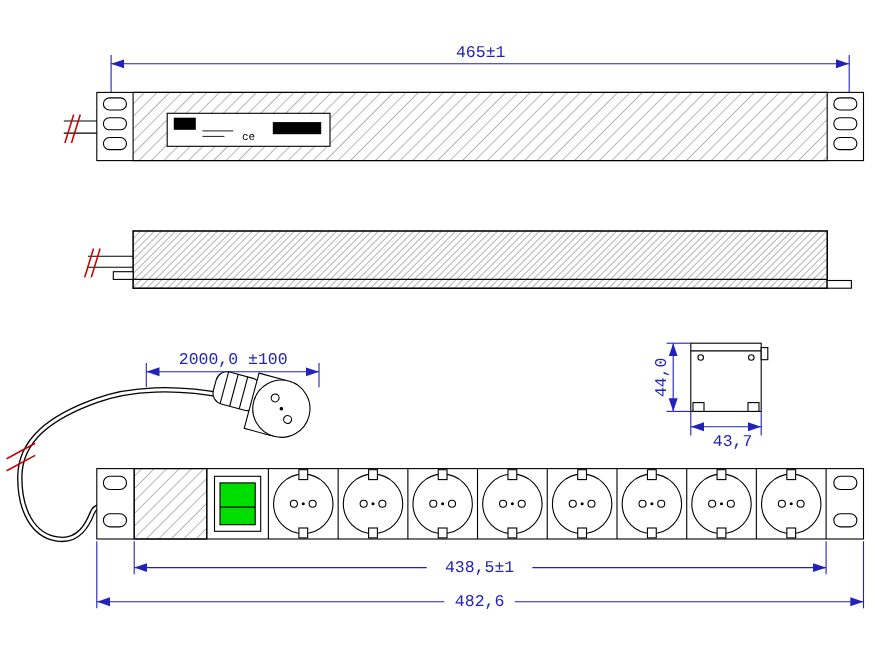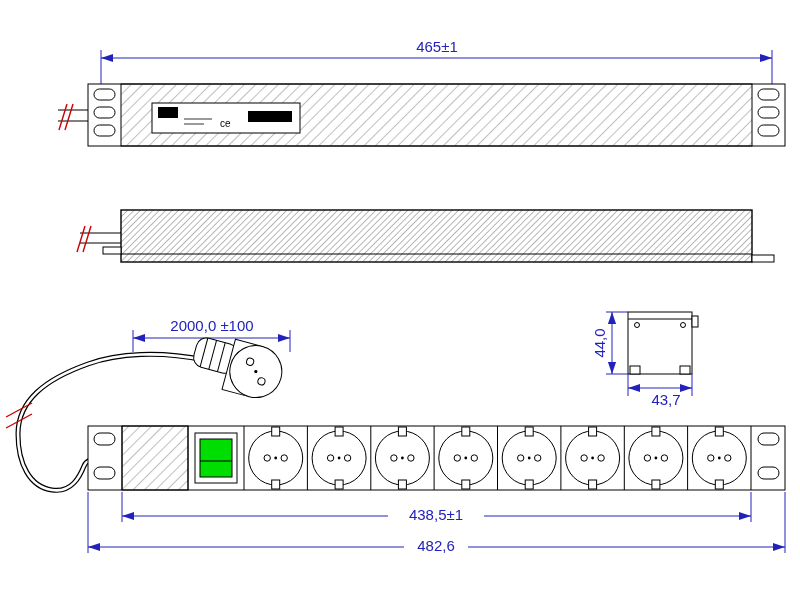--- a/index.html
+++ b/index.html
@@ -1,17 +1,17 @@
 <!DOCTYPE html>
 <html><head>
 <meta charset="utf-8">
 <style>
   html,body{margin:0;padding:0;background:#fff}
   .stage{position:relative;width:800px;height:600px;background:#fff;overflow:hidden;
-         font-family:Liberation Sans, sans-serif}
+         font-family:Liberation Mono, monospace}
   .ln{stroke:#000;stroke-width:1;fill:none}
   .thin{stroke:#000;stroke-width:.8;fill:none}
   .fw{fill:#fff;stroke:#000;stroke-width:1}
   .blk{fill:#000;stroke:none}
   .dim{stroke:#2222bb;stroke-width:1;fill:none}
   .dimtxt{fill:#2222bb;font-size:15px}
   .red{stroke:#cc0000;stroke-width:1.4;fill:none}
   .cordOuter{stroke:#000;stroke-width:5;fill:none}
   .cordInner{stroke:#fff;stroke-width:2.6;fill:none}
 </style>

